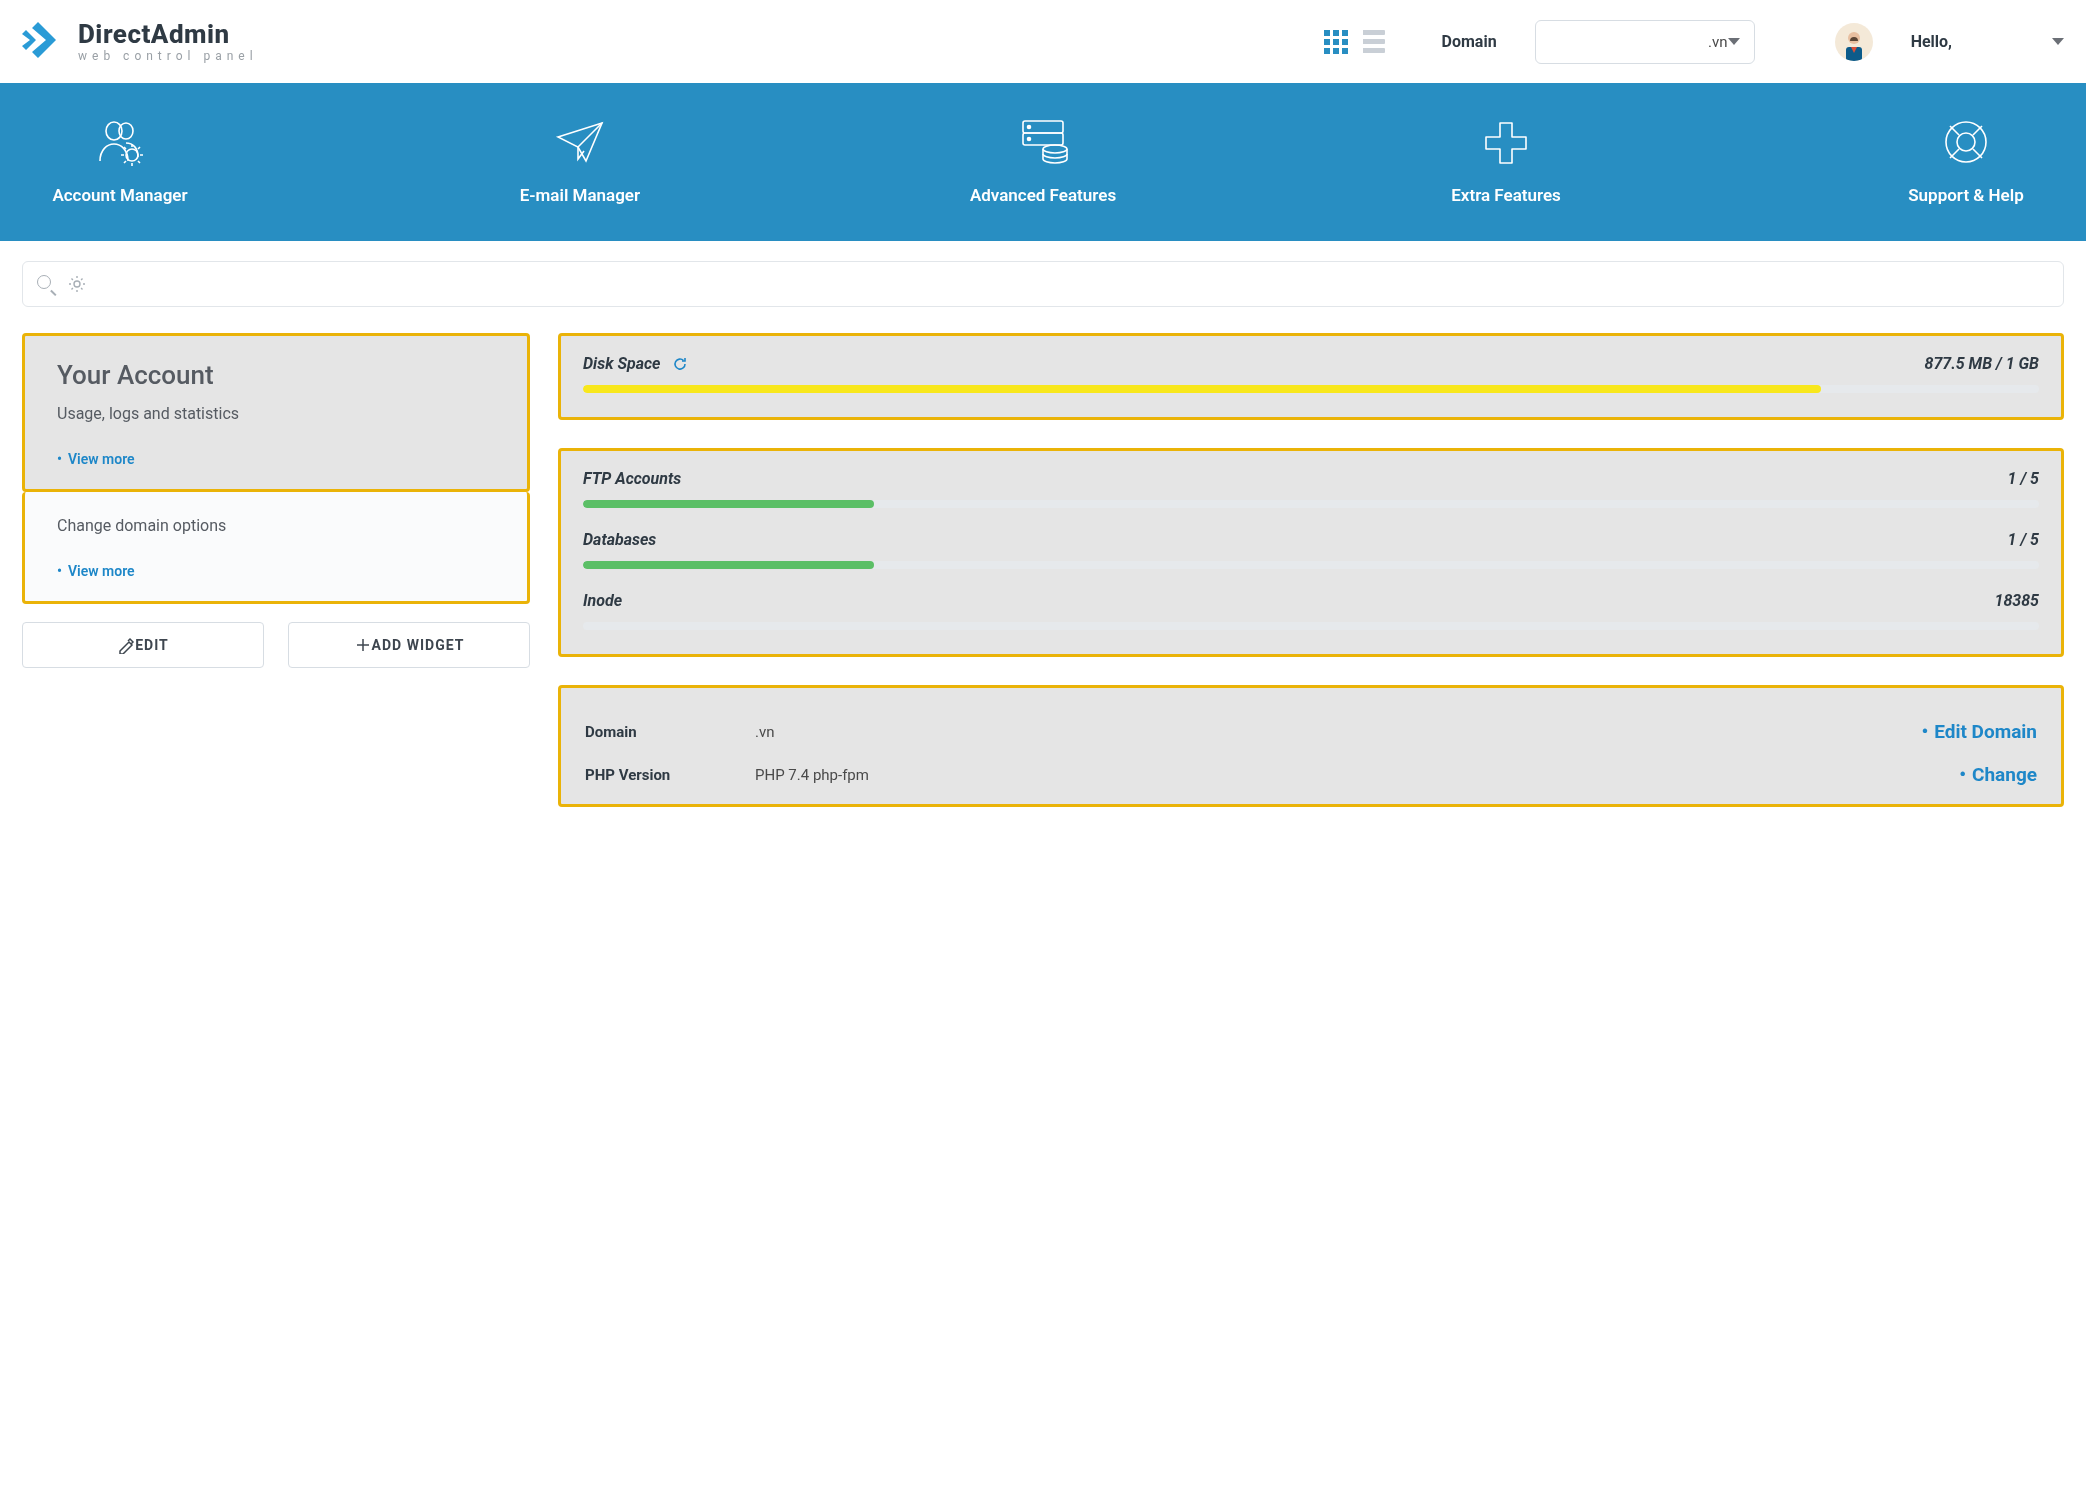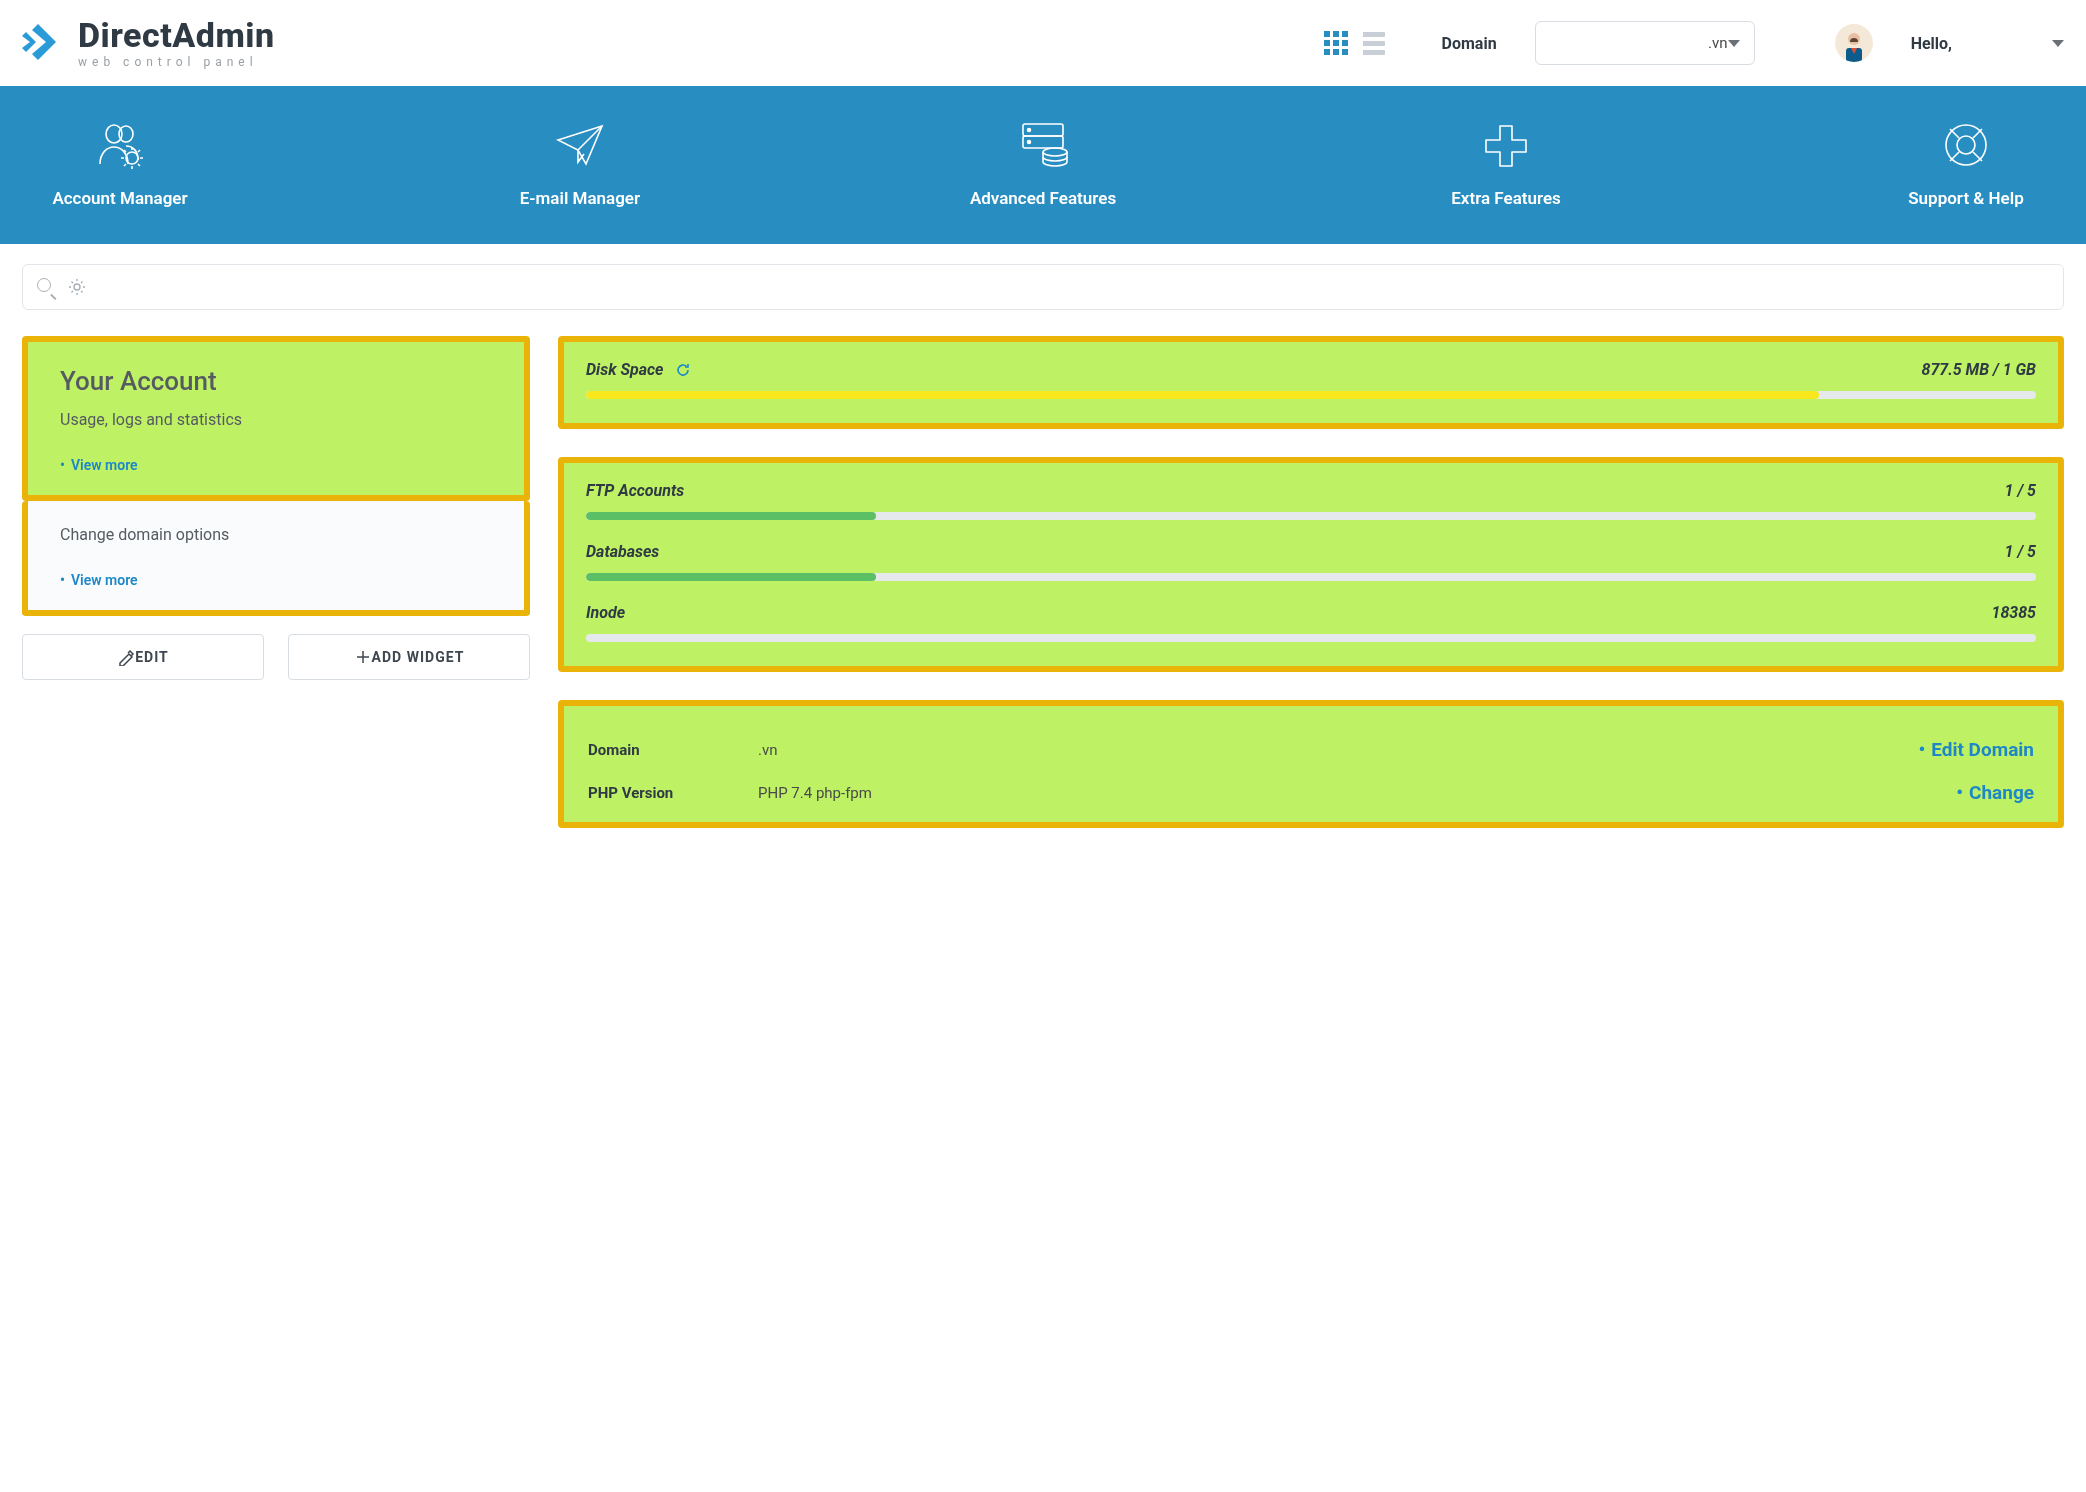--- a/index.html
+++ b/index.html
@@ -15,21 +15,21 @@
   .topbar {
     display: flex;
     align-items: center;
     padding: 18px 22px 18px 22px;
     gap: 24px;
     background: #fff;
   }
   .logo-wrap { display: flex; align-items: center; gap: 12px; }
   .logo-text-wrap { display: flex; flex-direction: column; line-height: 1.05; }
   .logo-main {
-    font-size: 34px;
+    font-size: 26px;
     font-weight: 800;
     color: #2f3a44;
     letter-spacing: 0.5px;
   }
   .logo-sub {
     font-size: 12px;
     color: #9aa0a6;
     letter-spacing: 5px;
     text-transform: lowercase;
     margin-top: 2px;
@@ -110,23 +110,23 @@
   .main {
     display: flex;
     padding: 26px 22px 40px 22px;
     gap: 28px;
     align-items: flex-start;
   }
   .col-left { width: 508px; display: flex; flex-direction: column; }
   .col-right { flex: 1; display: flex; flex-direction: column; gap: 28px; }
 
   .panel {
-    border: 6px solid #eab308;
+    border: 3px solid #eab308;
     border-radius: 4px;
-    background: #bef264;
+    background: #e5e5e5;
   }
   .panel.shade { background: #fafbfc; }
   .panel-pad { padding: 24px 32px 22px 32px; }
   .panel-title { font-size: 26px; color: #565b62; font-weight: 500; margin-bottom: 14px; }
   .panel-sub   { font-size: 16px; color: #565b62; margin-bottom: 28px; }
   .view-more   {
     color: #1e87c8; font-size: 14px; font-weight: 600; cursor: pointer;
     display: inline-flex; align-items: center; gap: 6px;
   }
   .view-more::before { content:"•"; color:#1e87c8; }

